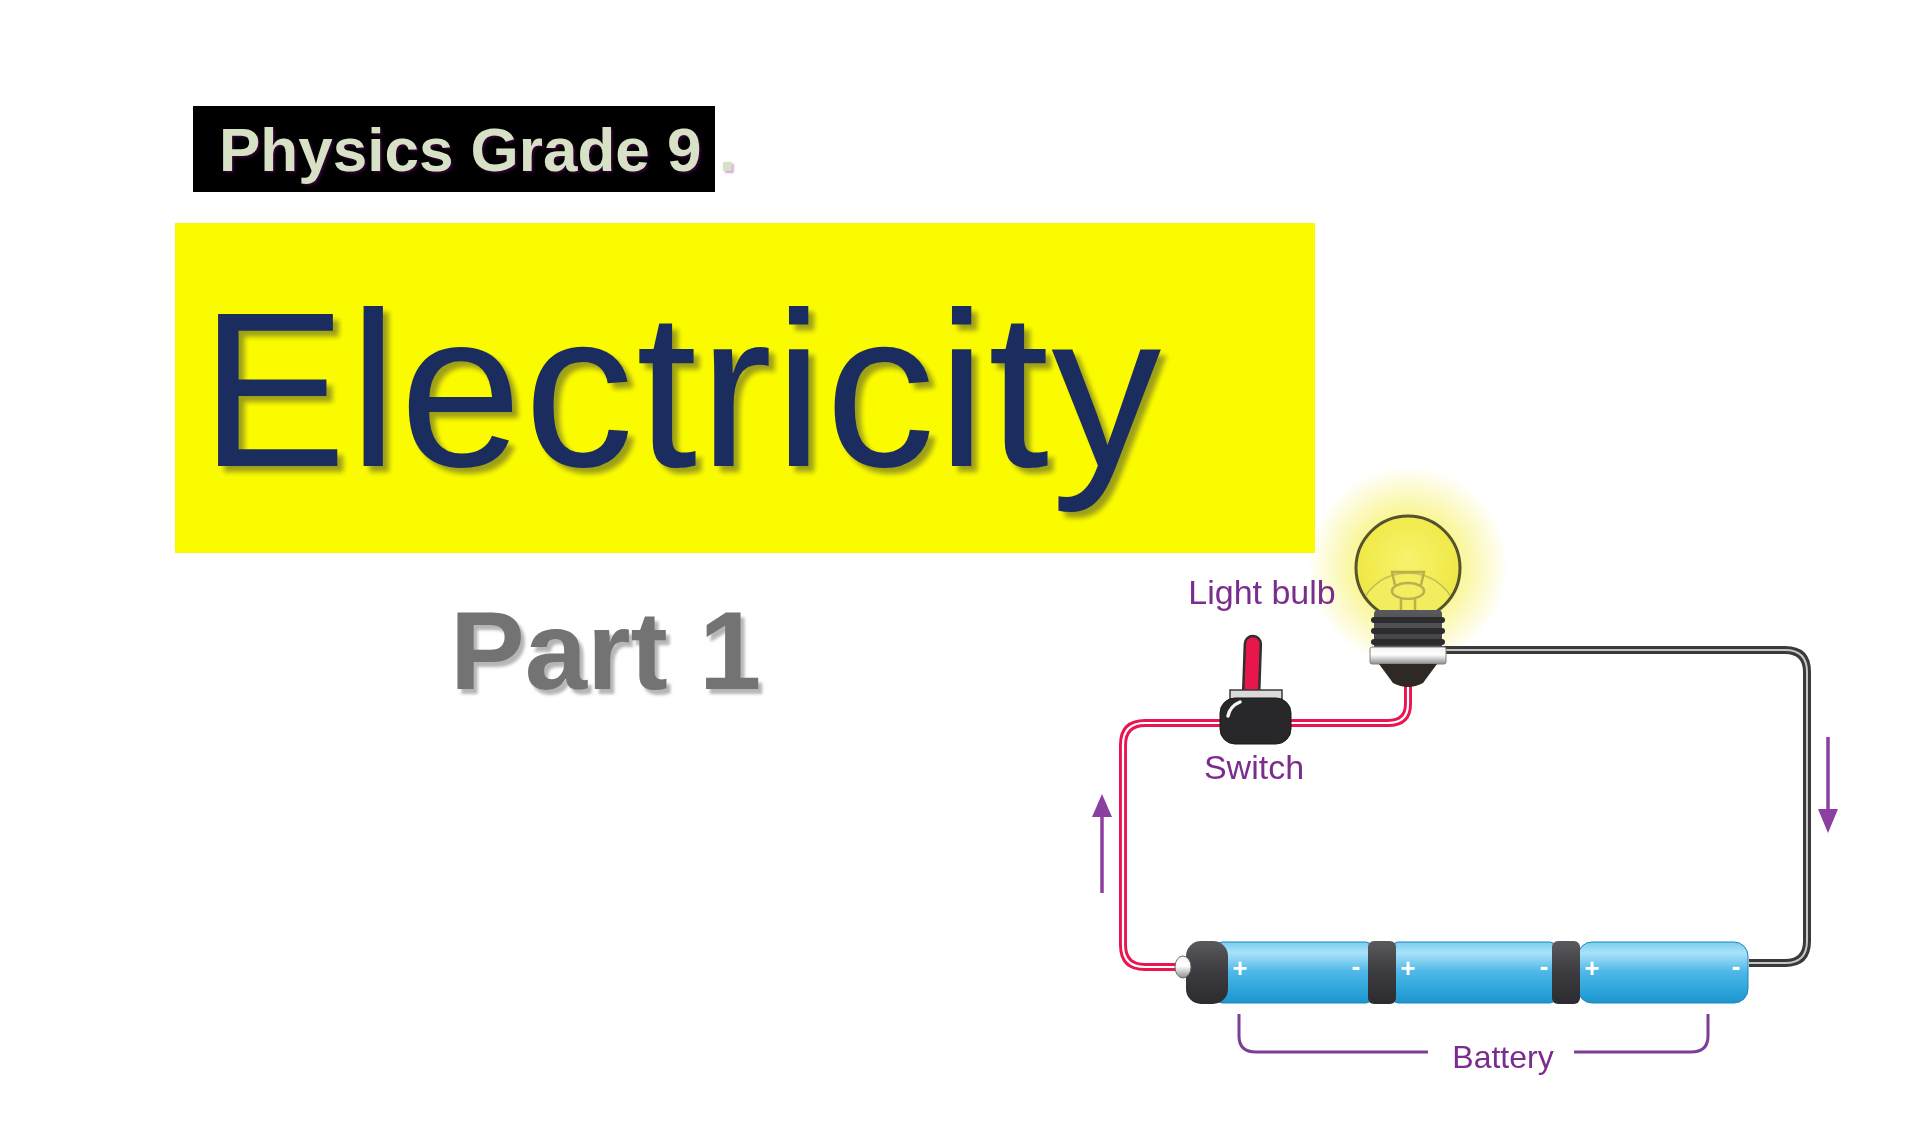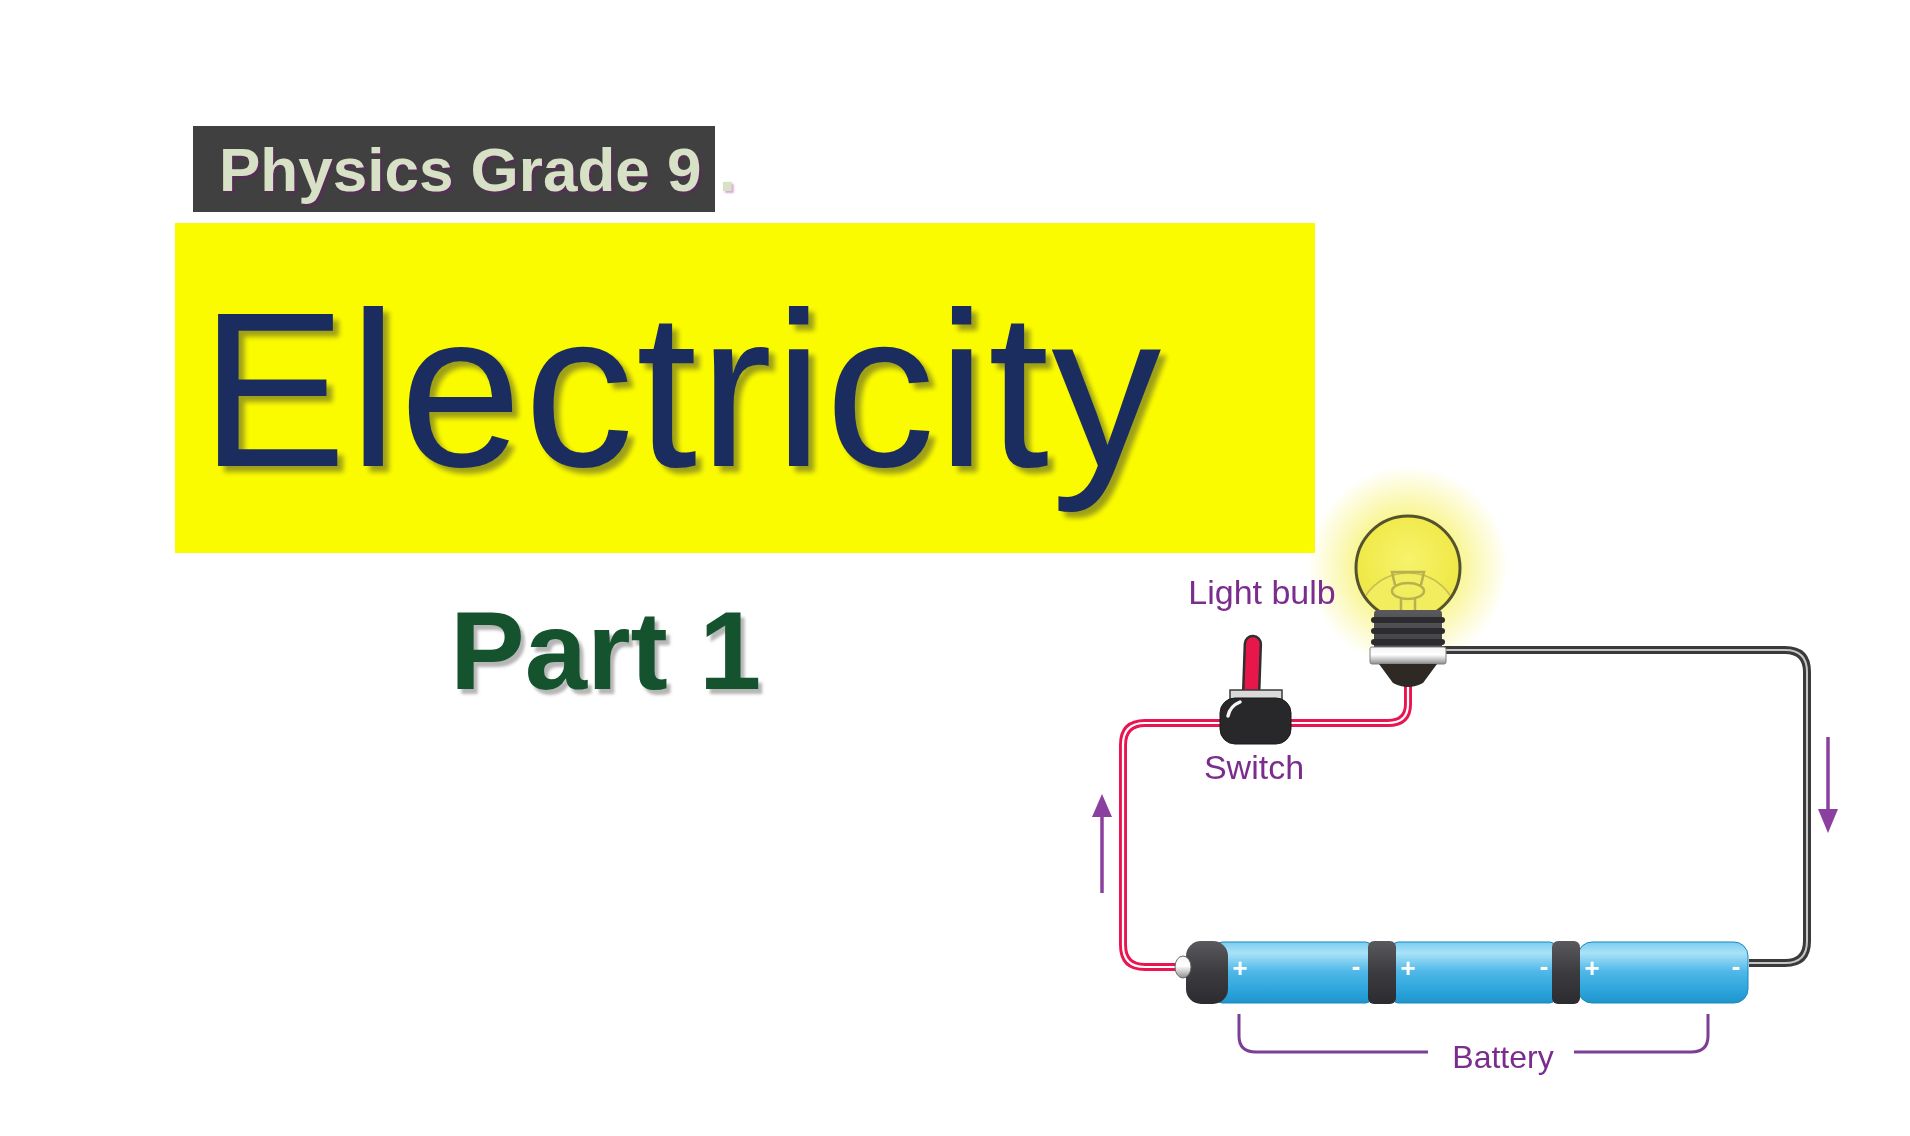--- a/index.html
+++ b/index.html
@@ -5,43 +5,42 @@
   html,body{margin:0;padding:0;background:#ffffff;}
   .slide{
     position:relative;
     width:1910px;height:1136px;
     background:#ffffff;
     overflow:hidden;
     font-family:"Liberation Sans", sans-serif;
   }
   .badge{
     position:absolute;left:193px;top:106px;width:522px;height:86px;
-    background:#404040;
-    margin-top:20px;
+    background:#000000;
   }
   .badge-text{
     display:block;padding-left:26px;line-height:88px;
     font-size:62px;font-weight:bold;color:#D7E1C6;
     white-space:nowrap;
     text-shadow:2px 2px 2px rgba(140,0,140,0.35);
   }
   .title-box{
     position:absolute;left:175px;top:223px;width:1140px;height:330px;
     background:#FBFB00;
   }
   .title-text{
     position:absolute;left:200px;top:280px;
     font-size:220px;line-height:1;font-weight:400;
     letter-spacing:2px;color:#1B2C5F;white-space:nowrap;
     text-shadow:6px 6px 5px rgba(20,25,60,0.40);
     text-align:center;
   }
   .subtitle-text{
     position:absolute;left:450px;top:595px;
-    font-size:112px;line-height:1;font-weight:bold;color:#14532d;
+    font-size:112px;line-height:1;font-weight:bold;color:#737373;
     white-space:nowrap;
     text-shadow:4px 5px 3px rgba(110,110,110,0.50);
   }
   .circuit-svg{position:absolute;left:0;top:0;}
   .diagram-label{
     font-family:"Liberation Sans", sans-serif;
     fill:#7B2D8E;
   }
   .terminal-label{
     font-family:"Liberation Sans", sans-serif;

